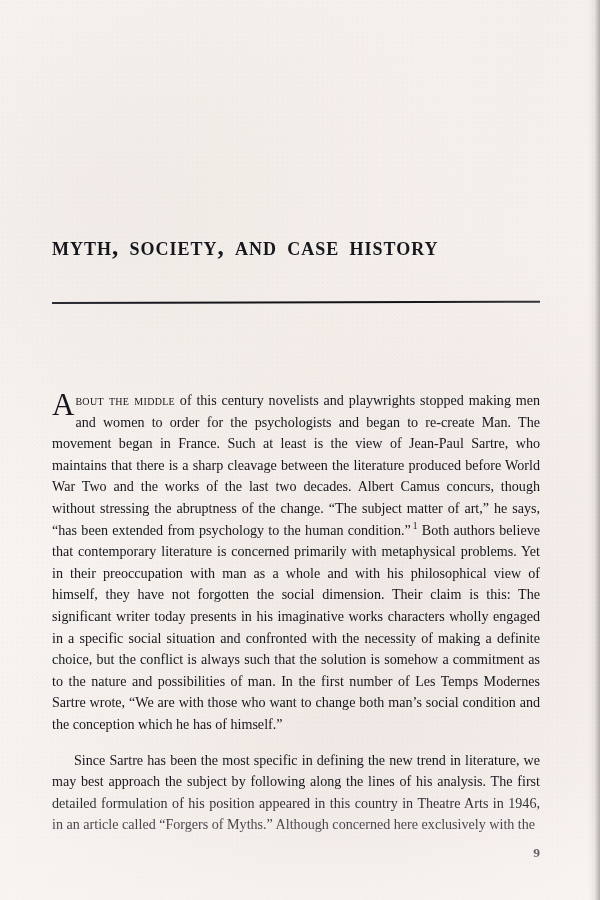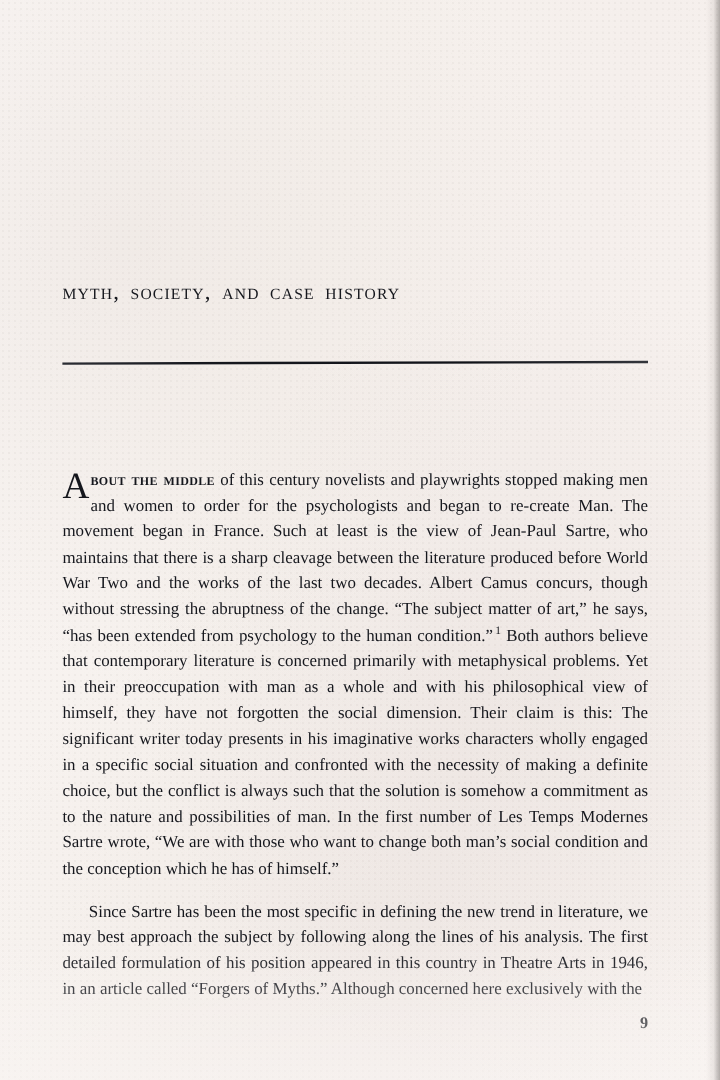--- a/index.html
+++ b/index.html
@@ -56,22 +56,22 @@
     left: 52px;
     top: 0;
     width: 488px;
     height: 900px;
   }
 
   .chapter-title {
     position: absolute;
     top: 233px;
     left: 0;
-    font-size: 19px;
-    font-weight: 400;
+    font-size: 25px;
+    font-weight: 700;
     letter-spacing: 1.0px;
     word-spacing: 3px;
     font-variant: small-caps;
     text-transform: lowercase;
     color: #15171d;
     white-space: nowrap;
   }
   
 
   .title-rule {
@@ -111,21 +111,20 @@
     padding: 1px 1px 0 0;
     margin-top: 1px;
     font-weight: 500;
     color: #14161c;
   }
 
   .leadin {
     font-variant: small-caps;
     text-transform: lowercase;
     letter-spacing: 0.3px;
-    font-weight: bold;
   }
 
   .ital {
   }
 
   sup.fn {
     font-size: 9.5px;
     vertical-align: super;
     line-height: 0;
     padding-left: 2px;

